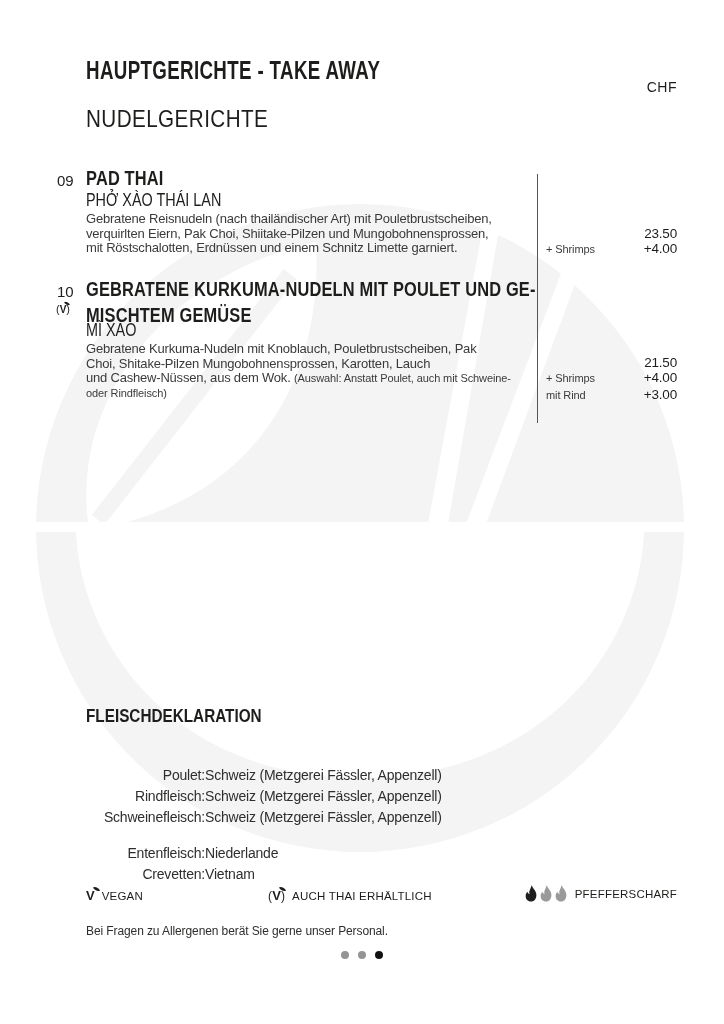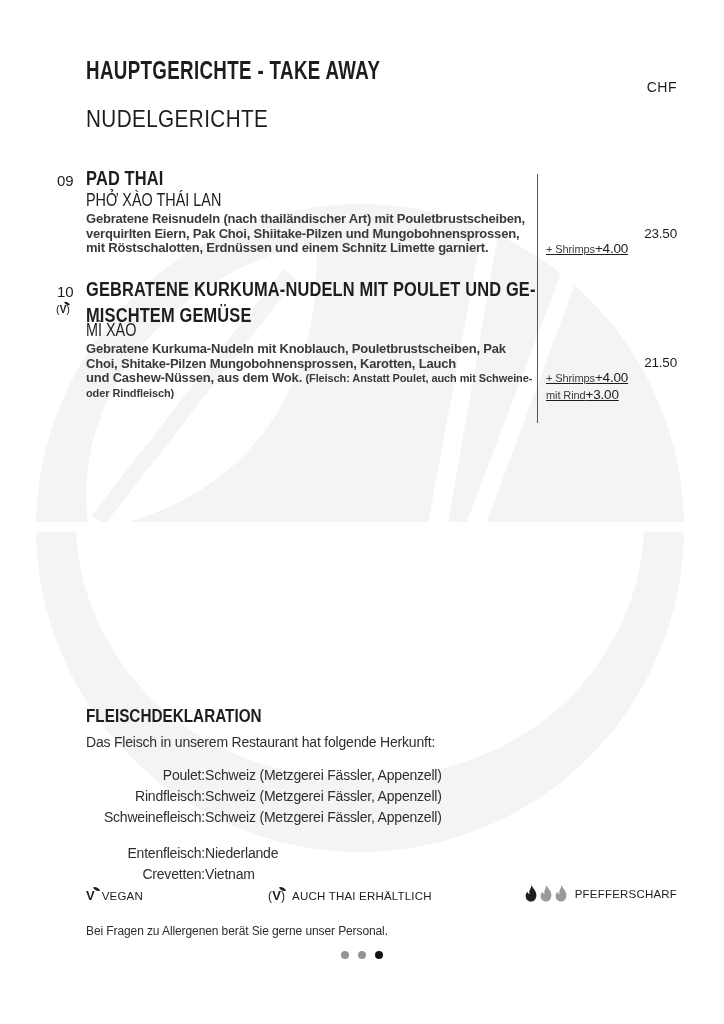--- a/index.html
+++ b/index.html
@@ -10,26 +10,26 @@
   .abs{position:absolute;}
   .cond{display:inline-block;transform-origin:0 0;white-space:nowrap;}
   .main-title{font-size:26px;font-weight:700;transform:scaleX(0.72);letter-spacing:.5px;}
   .chf{font-size:14px;letter-spacing:.5px;}
   .section-title{font-size:24px;font-weight:400;transform:scaleX(0.86);letter-spacing:.5px;}
   .item-number{font-size:15px;color:#1d1d1b;}
   .item-title-line{height:19px;line-height:19px;}
   .item-title-line .cond{font-size:20px;font-weight:700;transform:scaleX(0.82);letter-spacing:.2px;}
   .item-subtitle{font-size:18px;font-weight:400;transform:scaleX(0.80);}
   .desc{color:#3a3a39;}
-  .desc-line{font-size:13px;letter-spacing:-.2px;line-height:14.5px;height:14.5px;white-space:nowrap;font-weight:bold;}
+  .desc-line{font-size:13px;letter-spacing:-.2px;line-height:14.5px;height:14.5px;white-space:nowrap;}
   .desc-note{font-size:11px;letter-spacing:-.1px;}
   .vline{width:1px;background:#555;}
   .price-col{width:131px;}
   .price-main{font-size:13.5px;text-align:right;letter-spacing:-.2px;}
-  .extra-row{display:flex;align-items:baseline;height:17px;text-decoration:underline;}
+  .extra-row{display:flex;justify-content:space-between;align-items:baseline;height:17px;}
   .extra-label{font-size:11px;color:#3a3a39;letter-spacing:-.1px;}
   .extra-price{font-size:13.5px;letter-spacing:-.2px;}
   .decl-heading .cond{font-size:18px;font-weight:700;transform:scaleX(0.85);}
   .decl-intro{font-size:14px;letter-spacing:-.2px;color:#2e2e2d;}
   .decl-row{display:flex;font-size:14px;letter-spacing:-.2px;line-height:21px;color:#2e2e2d;text-align:right;}
   .decl-label{width:119px;flex:none;}
   .legend-item{display:flex;align-items:center;gap:7px;font-size:11.5px;letter-spacing:.2px;color:#1d1d1b;}
   .v-icon{position:relative;display:inline-block;font-weight:700;}
   .v-letter{font-size:13px;letter-spacing:0;}
   .v-leaf{position:absolute;top:-2px;right:-4px;width:5px;height:6px;background:#1d1d1b;
@@ -103,39 +103,38 @@
   </div>
   <div class="abs item-title-line" style="left:86px;top:306px;">
     <span class="cond">MISCHTEM GEMÜSE</span>
   </div>
   <div class="abs" style="left:86px;top:321px;height:18px;line-height:18px;">
     <span class="cond item-subtitle">MÌ XÀO</span>
   </div>
   <div class="abs desc" style="left:86px;top:342px;">
     <div class="desc-line">Gebratene Kurkuma-Nudeln mit Knoblauch, Pouletbrustscheiben, Pak</div>
     <div class="desc-line">Choi, Shitake-Pilzen Mungobohnensprossen, Karotten, Lauch</div>
-    <div class="desc-line"><span>und Cashew-Nüssen, aus dem Wok. </span><span class="desc-note">(Fleisch: Anstatt Poulet, auch mit Schweine-</span></div>
+    <div class="desc-line"><span>und Cashew-Nüssen, aus dem Wok. </span><span class="desc-note">(Auswahl: Anstatt Poulet, auch mit Schweine-</span></div>
     <div class="desc-line desc-note" style="height:14.5px;">oder Rindfleisch)</div>
   </div>
   <div class="abs price-col" style="left:546px;top:355px;">
     <div class="price-main">21.50</div>
     <div class="extra-row">
       <span class="extra-label">+ Shrimps</span>
       <span class="extra-price">+4.00</span>
     </div>
     <div class="extra-row">
       <span class="extra-label">mit Rind</span>
       <span class="extra-price">+3.00</span>
     </div>
   </div>
 
   <div class="abs decl-heading" style="left:86px;top:707px;height:18px;line-height:18px;">
     <span class="cond">FLEISCHDEKLARATION</span>
   </div>
-  <div class="abs decl-intro" style="left:86px;top:734px;">Das Fleisch in unserem Restaurant hat folgende Herkunft:</div>
 
   <div class="abs" style="left:86px;top:765px;">
     <div class="decl-row">
       <span class="decl-label">Poulet:</span>
       <span>Schweiz (Metzgerei Fässler, Appenzell)</span>
     </div>
     <div class="decl-row">
       <span class="decl-label">Rindfleisch:</span>
       <span>Schweiz (Metzgerei Fässler, Appenzell)</span>
     </div>

